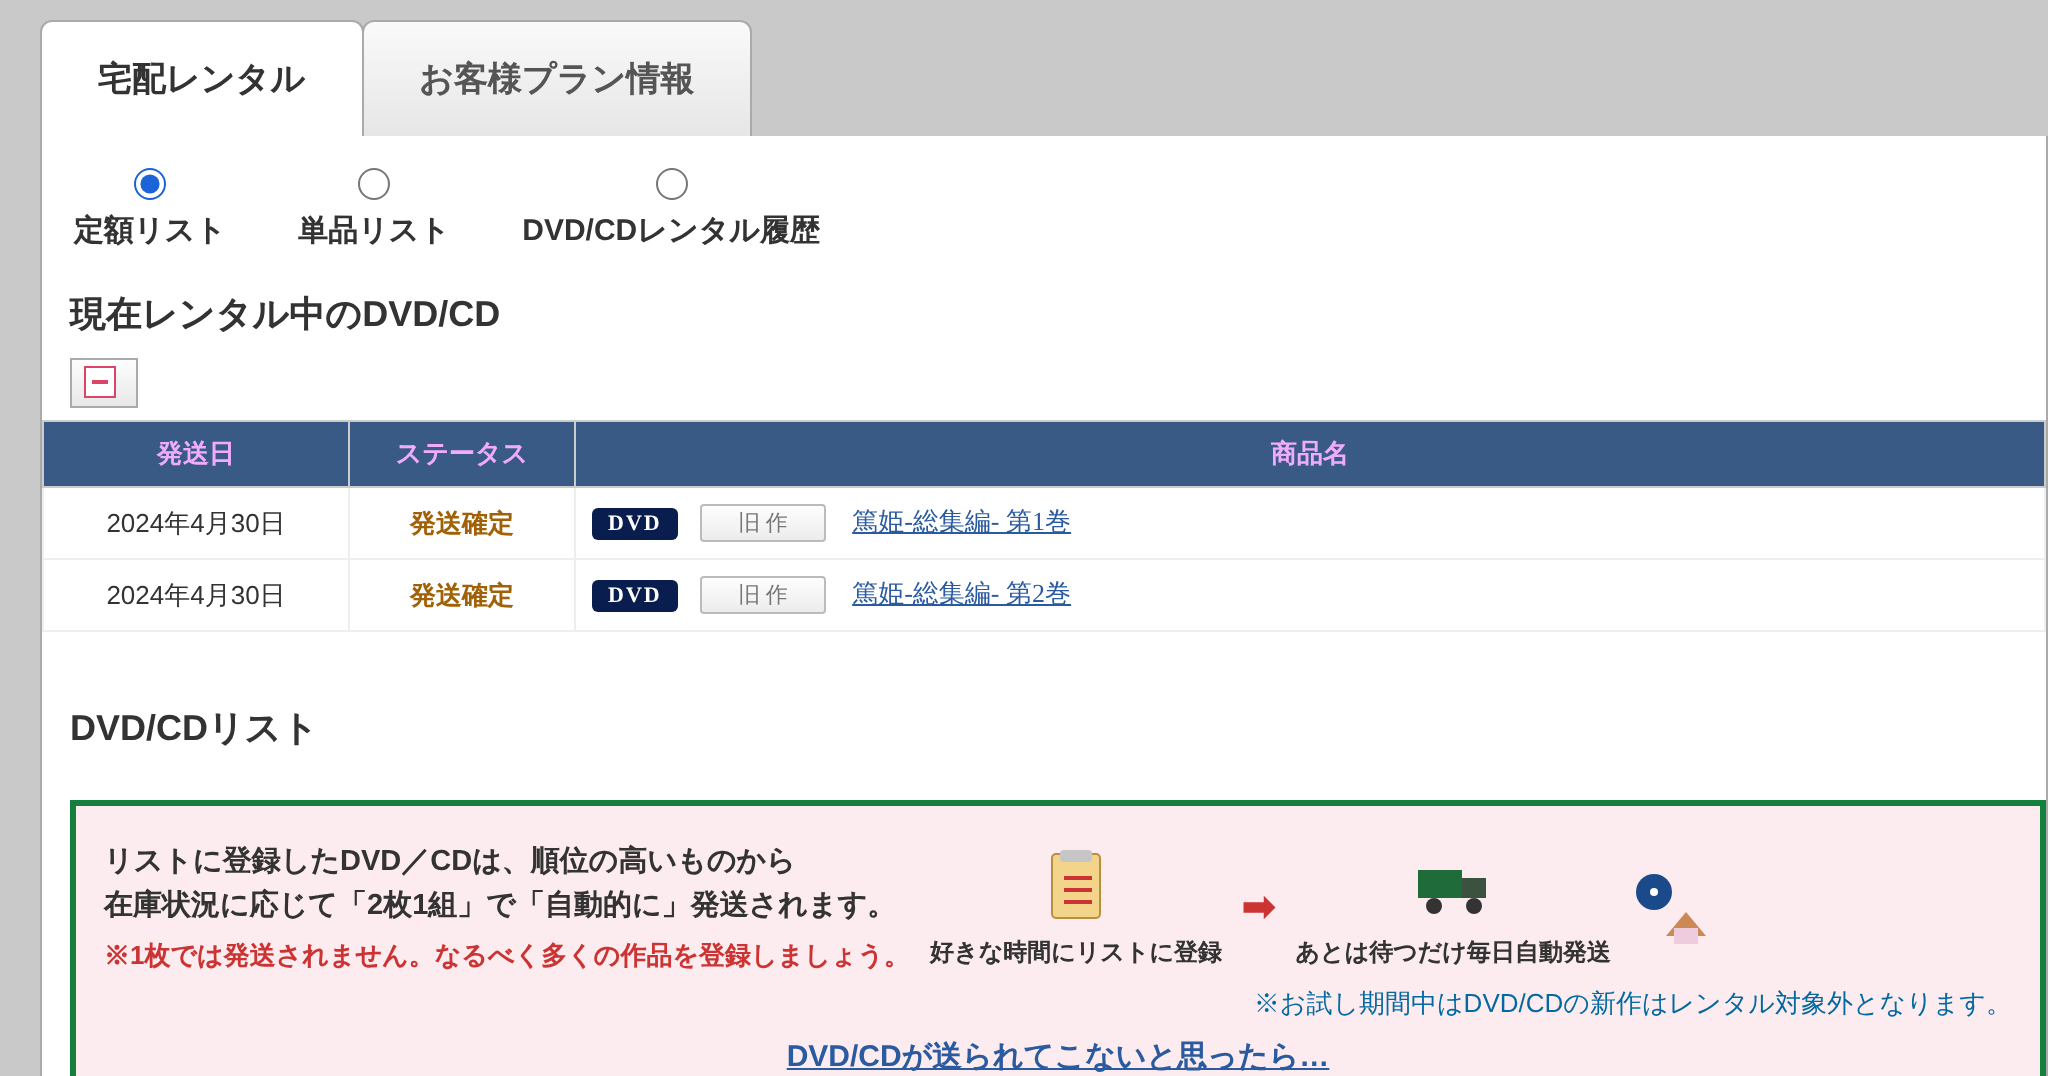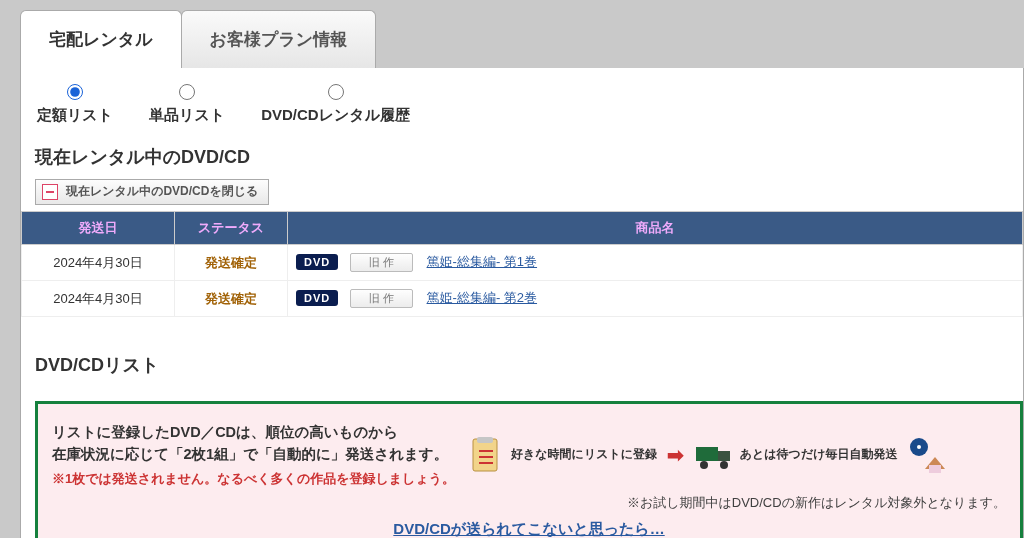--- a/index.html
+++ b/index.html
@@ -112,21 +112,21 @@
   border: 1px solid #ccc;
 }
 table.rent td {
   border: 1px solid #eee;
   padding: 8px 6px;
   text-align: center;
   font-size: 13px;
 }
 .col-date { width: 140px; }
 .col-status { width: 100px; color: #a16207; font-weight: bold;}
-.col-item { text-align: left !important; padding-left: 8px !important;}
+.col-item { text-align: left !important; padding-left: 8px !important; font-family: Liberation Serif, serif;}
 .badge-dvd {
   display: inline-block;
   background: #0a1d4f;
   color: #fff;
   font-size: 11px;
   font-weight: bold;
   padding: 2px 8px;
   border-radius: 3px;
   margin-right: 8px;
   letter-spacing: 1px;
@@ -153,24 +153,24 @@
   margin: 14px 0 0 14px;
   background: #fdecef;
   border: 3px solid #15803d;
   padding: 18px 14px 14px 14px;
   font-size: 14px;
 }
 .promo-row { display: flex; align-items: center; gap: 10px;}
 .promo-text { flex: 0 0 auto; max-width: 440px;}
 .promo-text .l1 { font-weight: bold; font-size: 14.5px; line-height: 1.5;}
 .promo-text .l2 { color: #c33; font-size: 13px; margin-top: 4px; font-weight: bold;}
-.mini-step { display: flex; align-items: center; gap: 6px;}
+.mini-step { display: flex; align-items: center; gap: 6px; flex-direction: column;}
 .mini-step .txt { font-size: 12px; font-weight: bold; line-height: 1.25;}
 .arrow { color: #c33; font-size: 20px; font-weight: bold;}
-.sub-note { text-align: right; font-size: 13px; color: #404040; margin-top: 6px;}
+.sub-note { text-align: right; font-size: 13px; color: #0369a1; margin-top: 6px;}
 .help-link { text-align: center; margin-top: 8px;}
 .help-link a { color: #2a5aa0; font-weight: bold; font-size: 15px; text-decoration: underline;}
 svg.step-ico { width: 40px; height: 40px; flex: 0 0 40px;}
 </style>
 </head>
 <body>
 
 <div class="page">
   <div class="tabs">
     <div class="tab active">宅配レンタル</div>
@@ -193,21 +193,20 @@
         <span>DVD/CDレンタル履歴</span>
       </label>
     </div>
 
     <div class="section-title">現在レンタル中のDVD/CD</div>
 
     <div class="close-btn">
       <span class="close-icon">
           <span class="bar"></span>
         </span>
-      <span>現在レンタル中のDVD/CDを閉じる</span>
     </div>
 
     <table class="rent">
       <thead>
         <tr>
           <th class="col-date">発送日</th>
           <th class="col-status">ステータス</th>
           <th>商品名</th>
         </tr>
       </thead>

